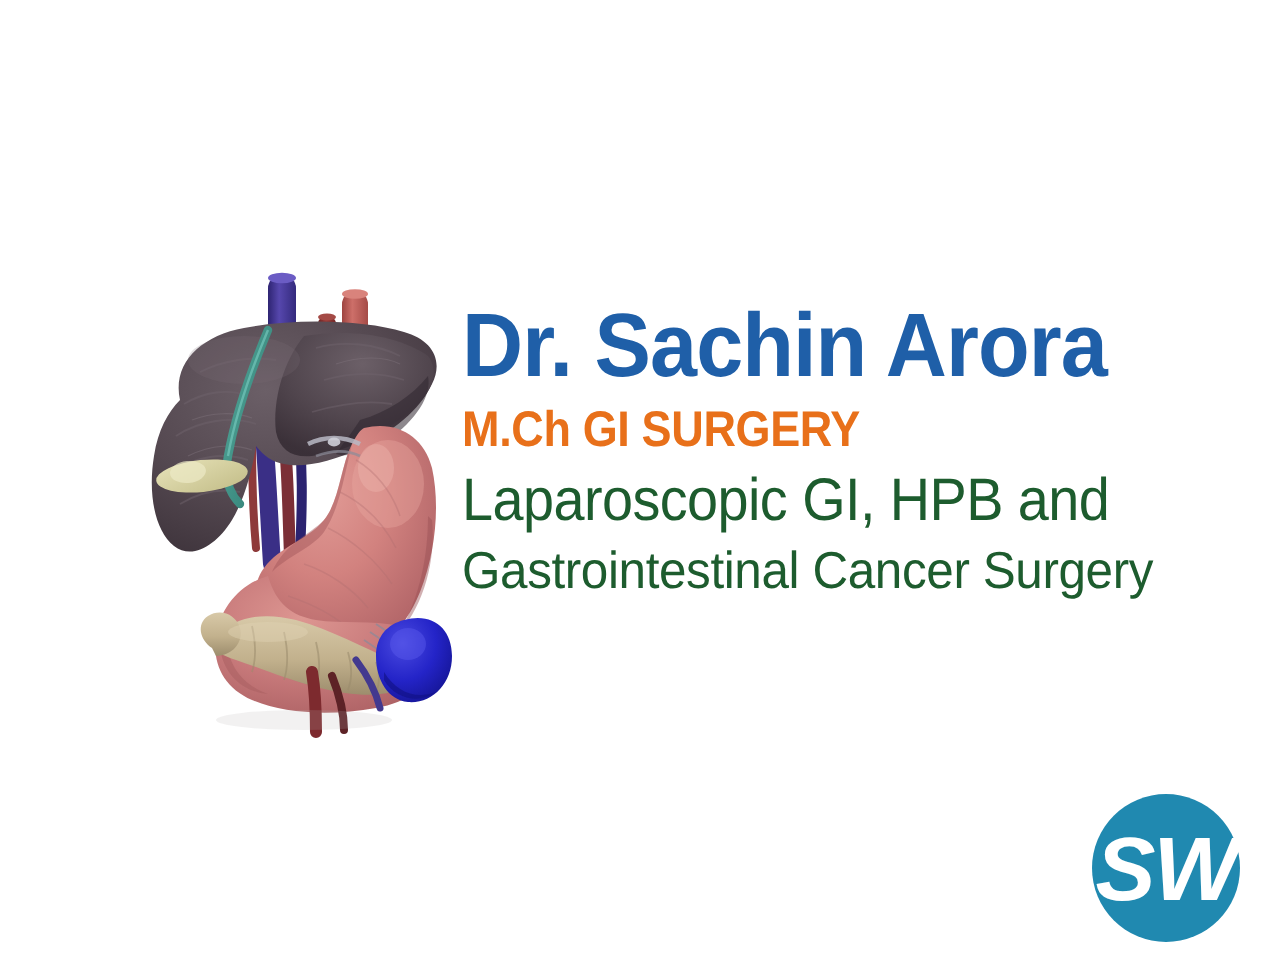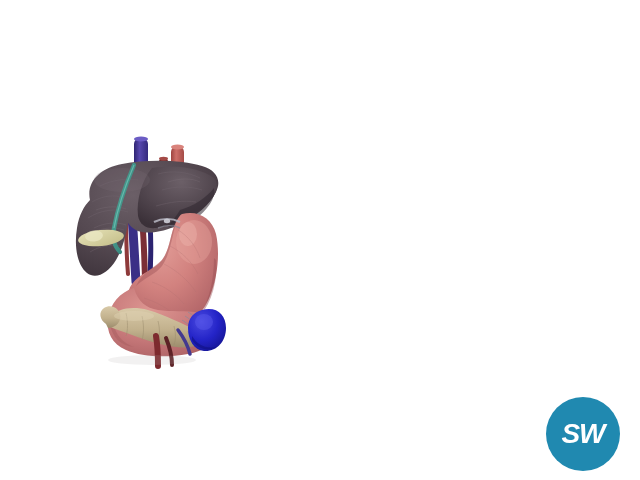--- a/index.html
+++ b/index.html
@@ -84,21 +84,21 @@
     height: 74px;
     border-radius: 50%;
     display: flex;
     align-items: center;
     justify-content: center;
   }
   #badge .mark {
     font-family: "Liberation Sans", sans-serif;
     font-style: italic;
     font-weight: bold;
-    font-size: 28px;
+    font-size: 45px;
     line-height: 1;
     color: #ffffff;
     letter-spacing: -1px;
     user-select: none;
   }
 </style>
 </head>
 <body>
 
 <div id="stage">
@@ -327,18 +327,27 @@
       <g>
         <path d="M124 112 C 132 108, 142 108, 150 112" stroke="#b9b9c4" stroke-width="2.2" fill="none" opacity="0.85"></path>
         <path d="M128 118 C 136 115, 144 115, 150 118" stroke="#8c8c99" stroke-width="1.4" fill="none" opacity="0.7"></path>
         <ellipse cx="137" cy="111" rx="3.2" ry="2.2" fill="#cfcfd8" opacity="0.9"></ellipse>
       </g>
 
       <ellipse cx="122" cy="250" rx="44" ry="5" fill="#b9b0b4" opacity="0.18"></ellipse>
     </svg>
   </div>
 
+  <div id="textblock">
+    <div class="line l-name" style="color:#1F5FA8">Dr. Sachin Arora</div>
+
+    <div class="line l-degree" style="color:#E8701A">M.Ch GI SURGERY</div>
+
+    <div class="line l-spec1" style="color:#1D5C2E">Laparoscopic GI, HPB and</div>
+
+    <div class="line l-spec2" style="color:#1D5C2E">Gastrointestinal Cancer Surgery</div>
+  </div>
 
   <div id="badge" style="background:#2089B0">
     <span class="mark">SW</span>
   </div>
 
 </div>
 
 </body></html>

